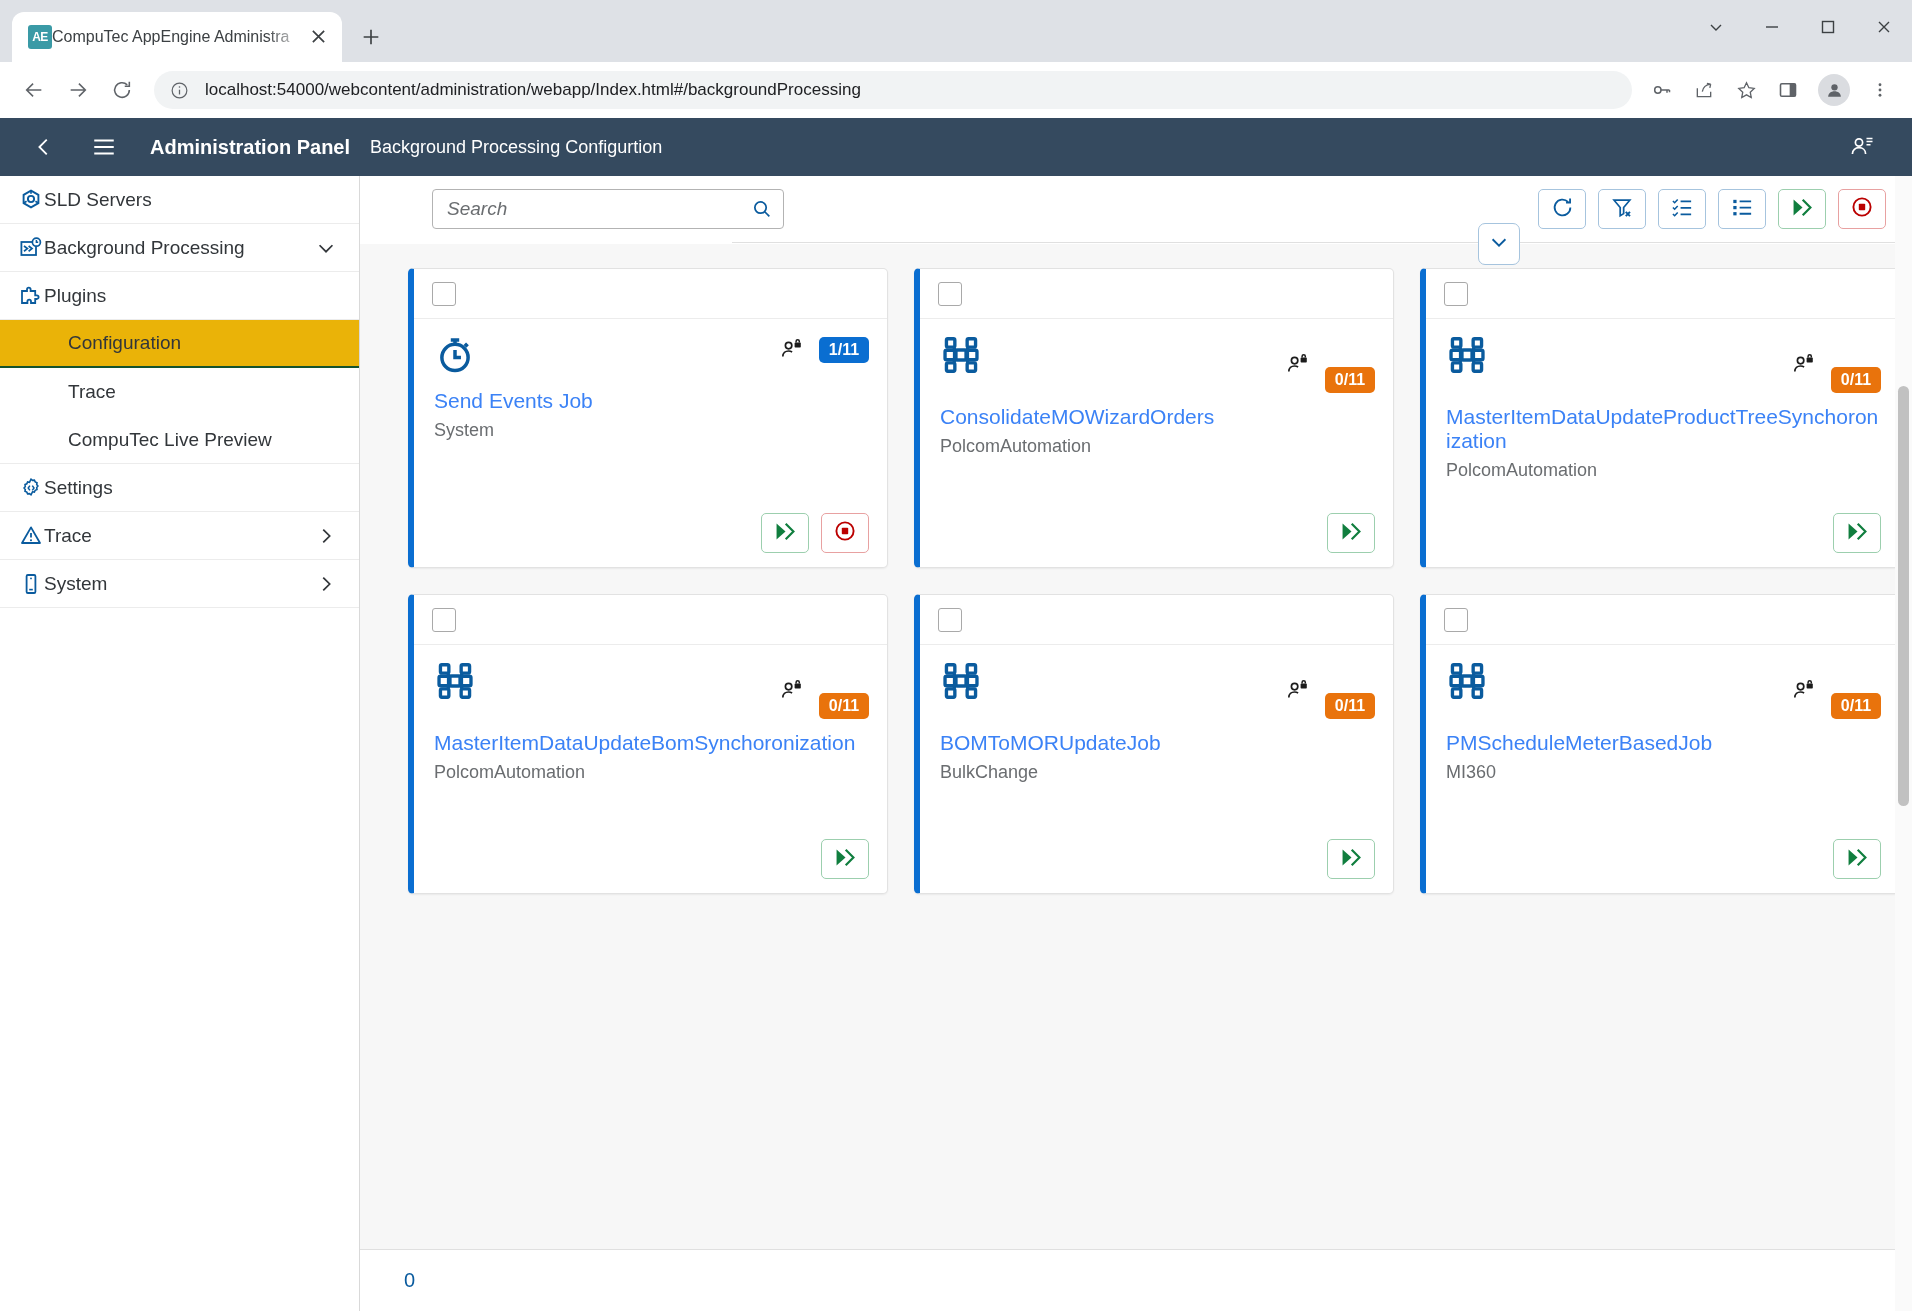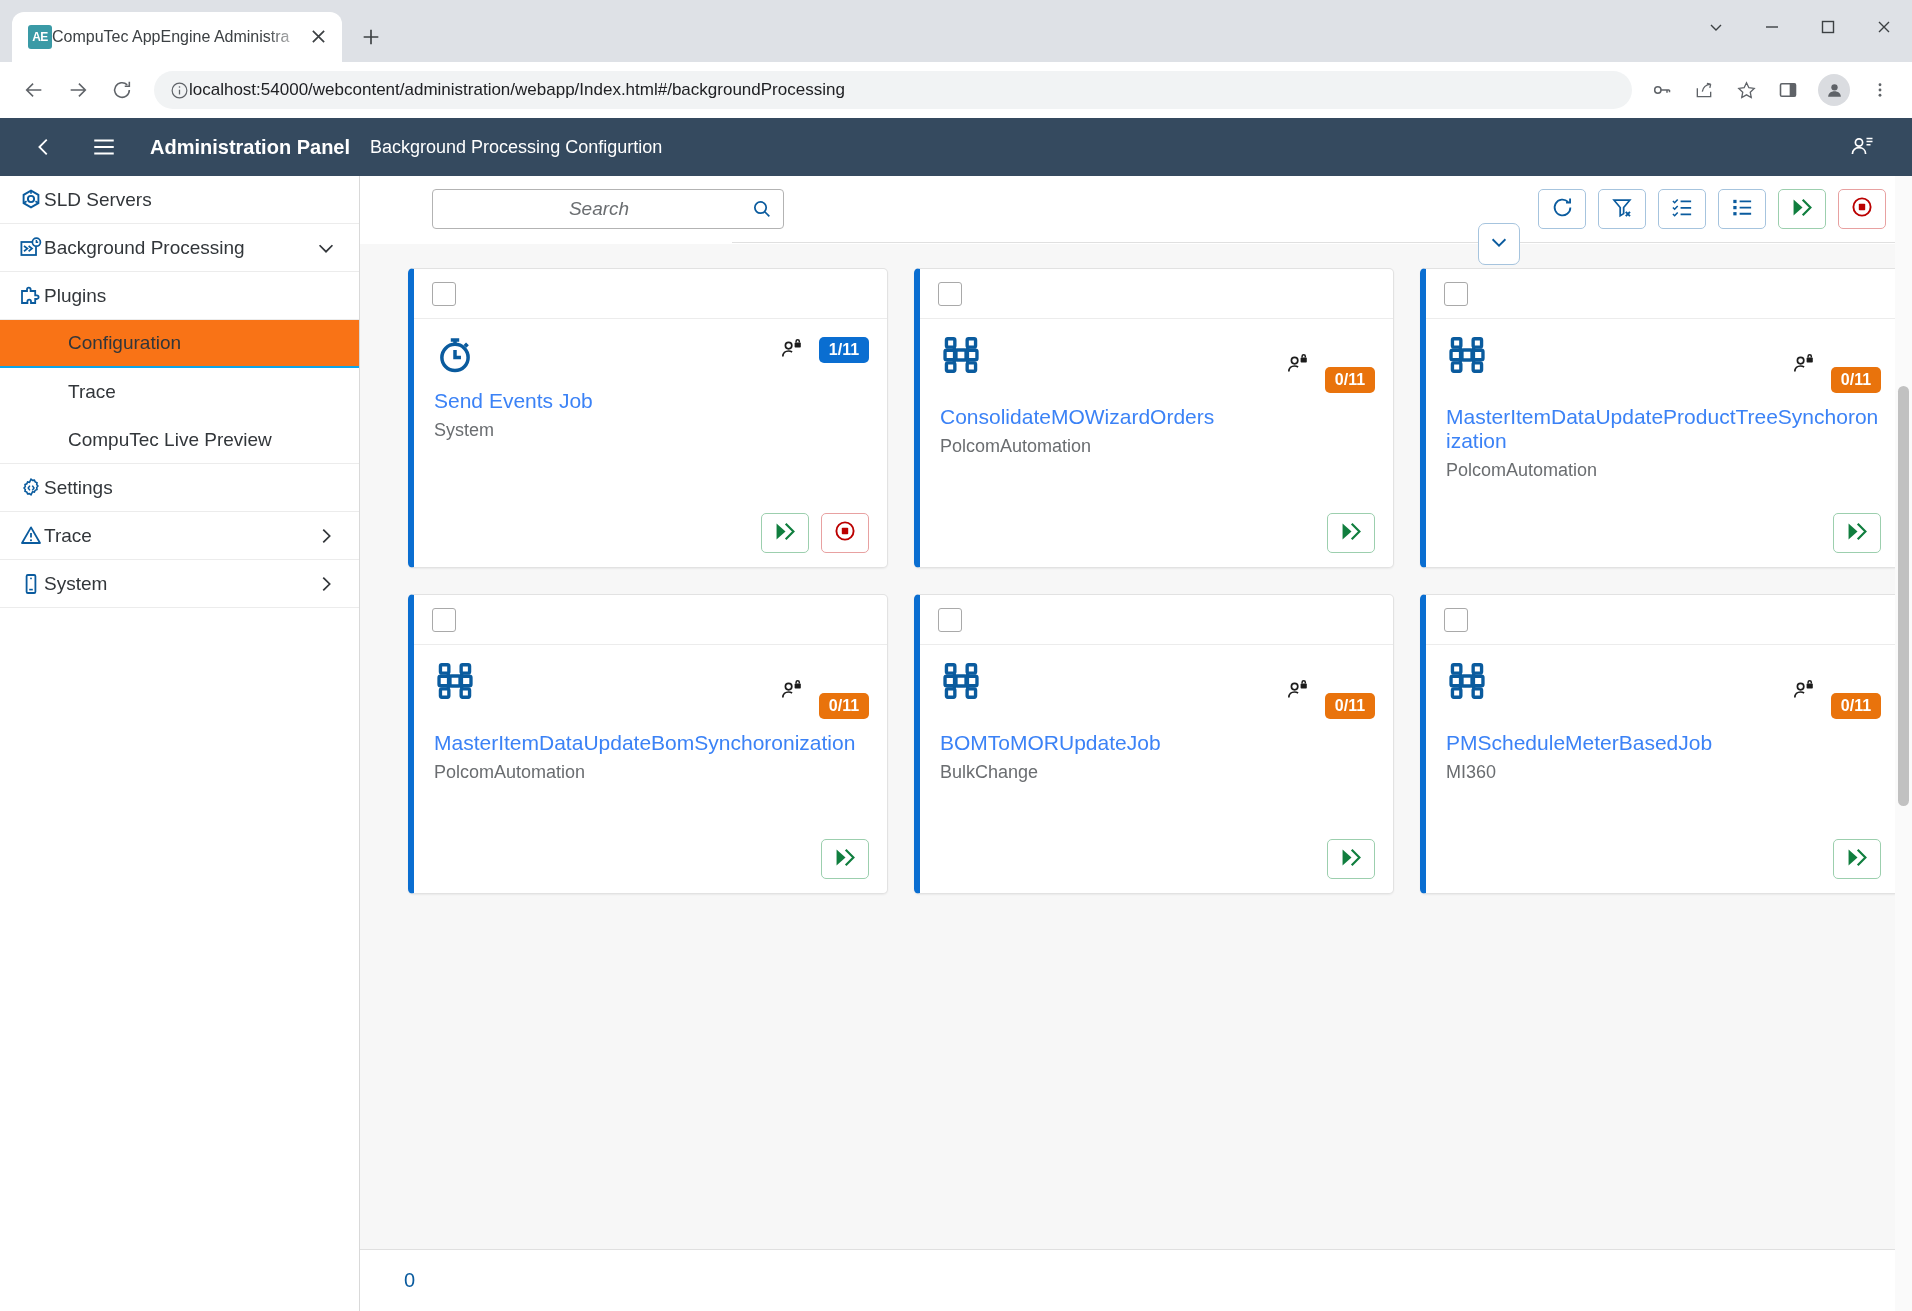--- a/index.html
+++ b/index.html
@@ -42,21 +42,21 @@
   .win-btn { width: 56px; height: 54px; display:flex; align-items:center; justify-content:center; color:#3c4043; }
   .win-btn svg { display: block; }
 
   .toolbar {
     height: 56px; background: #ffffff; display: flex; align-items: center;
     padding: 0 14px; gap: 4px; flex: none;
   }
   .nav-btn { width: 40px; height: 40px; display: flex; align-items: center; justify-content: center; color: #5f6368; }
   .omnibox {
     flex: 1; height: 38px; background: #f1f3f4; border-radius: 19px;
-    display: flex; align-items: center; padding: 0 16px; gap: 0;
+    display: flex; align-items: center; padding: 0 16px; gap: 16px;
     margin-left: 8px; margin-right: 8px;
   }
   .omnibox .url { font-size: 17px; color: #202124; white-space: nowrap; }
   .omni-icons { display: flex; align-items: center; gap: 6px; }
   .omni-icon { width: 36px; height: 36px; display:flex; align-items:center; justify-content:center; color:#5f6368; }
   .avatar-btn {
     width: 32px; height: 32px; border-radius: 50%; background: #dadce0;
     display: flex; align-items: center; justify-content: center; margin: 0 6px;
   }
 
@@ -83,36 +83,36 @@
     padding: 0 22px 0 18px; border-bottom: 1px solid #ececec;
     font-size: 19px; color: #32363a;
   }
   .side-item .side-ico { width: 26px; height: 26px; display:flex; align-items:center; justify-content:center; flex:none; color:#0a5b9e; }
   .side-item .side-label { flex: 1; }
   .side-item .side-chev { color:#32363a; display:flex; align-items:center; }
   .side-sub {
     height: 48px; display: flex; align-items: center;
     padding-left: 68px; font-size: 19px; color: #32363a;
   }
-  .side-sub.active { background: #f97316; border-bottom: 2px solid #0ea5e9; }
+  .side-sub.active { background: #eab308; border-bottom: 2px solid #14532d; }
   .side-group-end { border-bottom: 1px solid #ececec; }
 
   
   .content { flex: 1; display: flex; flex-direction: column; background: #fff; min-width: 0; position: relative; }
   .content-toolbar {
     height: 66px; display: flex; align-items: center; padding: 0 26px 0 72px;
     gap: 12px; flex: none;
   }
   .search-box {
     width: 352px; height: 40px; border: 1px solid #b3b3b3; border-radius: 4px;
     display: flex; align-items: center; padding: 0 10px 0 14px; background:#fff;
   }
   .search-box input {
     flex: 1; border: none; outline: none; font-size: 19px; color: #a21caf;
-    font-family: "Liberation Sans", sans-serif; background: transparent; text-align: center;
+    font-family: "Liberation Sans", sans-serif; background: transparent;
   }
   .search-box input::placeholder { color: #6a6d70; font-style: italic; }
   .search-ico { color: #0a5b9e; display:flex; }
   .tb-spacer { flex: 1; }
   .tb-btn {
     width: 48px; height: 40px; border: 1px solid #a6c4de; border-radius: 5px;
     display: flex; align-items: center; justify-content: center; background: #fff;
     color: #0a5b9e;
   }
   .tb-btn.green { border-color: #9ccfae; color: #107e3e; }

